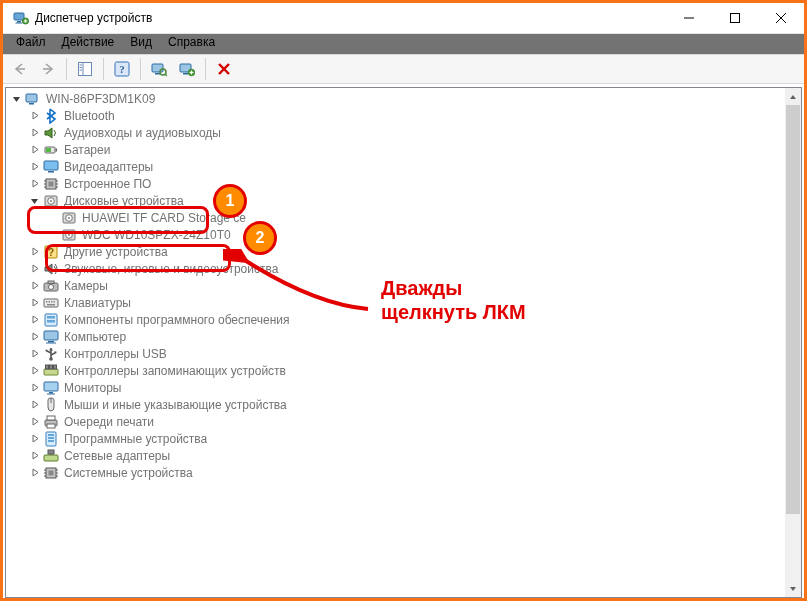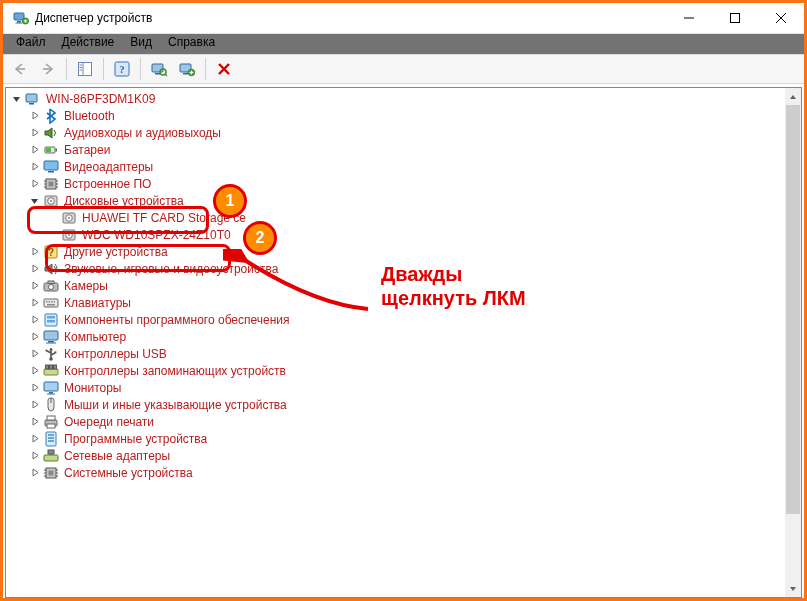--- a/index.html
+++ b/index.html
@@ -25,21 +25,21 @@
   .tree{position:absolute;left:2px;right:18px;top:3px;bottom:0;border:1px solid #828790;background:#fff;overflow:hidden;padding:2px 0}
   .scrollbar{position:absolute;right:2px;top:3px;bottom:0;width:16px;border:1px solid #828790;border-left:none;background:#f0f0f0;display:flex;flex-direction:column}
   .sb-btn{height:17px;display:flex;align-items:center;justify-content:center;background:#f0f0f0}
   .sb-track{flex:1;background:#f0f0f0;position:relative}
   .sb-thumb{position:absolute;left:1px;right:1px;top:0;height:86%;background:#cdcdcd;border-radius:0}
   
   .row{display:flex;align-items:center;height:17px;white-space:nowrap;padding-left:4px}
   .tw{width:13px;height:13px;display:flex;align-items:center;justify-content:center;margin-right:2px;color:#6b6b6b;font-size:10px;flex:0 0 13px}
   .tw.none{visibility:hidden}
   .ic{width:16px;height:16px;margin-right:5px;flex:0 0 16px;display:flex;align-items:center;justify-content:center}
-  .lbl{font-size:12px;color:#b91c1c}
+  .lbl{font-size:12px;color:#737373}
   .indent1{padding-left:4px}
   .indent2{padding-left:22px}
   .indent3{padding-left:40px}
   
   .hl{position:absolute;border:3px solid #e30000;border-radius:8px;pointer-events:none}
   .badge{position:absolute;width:28px;height:28px;border-radius:50%;background:#ff8c00;border:3px solid #e30000;display:flex;align-items:center;justify-content:center;color:#fff;font-weight:700;font-size:16px;pointer-events:none}
   .anno{position:absolute;color:#e30000;font-weight:700;font-size:20px;line-height:24px;pointer-events:none}
   .arrow{position:absolute;pointer-events:none}
 </style>
 </head>
@@ -519,18 +519,18 @@
 
     <svg class="arrow" style="left:220px;top:165px" width="150" height="70" viewBox="0 0 150 70">
       <defs>
           <marker id="ah" markerWidth="9" markerHeight="9" refX="2" refY="4.5" orient="auto">
             <path d="M9 0 L0 4.5 L9 9 Z" fill="#e30000"></path>
           </marker>
         </defs>
       <path d="M145 60 Q 90 55 20 10" fill="none" stroke="#e30000" stroke-width="4" marker-end="url(#ah)"></path>
     </svg>
 
-    <div class="anno" style="left:378px;top:178px">
+    <div class="anno" style="left:378px;top:192px">
       <span>Дважды</span><br>
       <span>щелкнуть ЛКМ</span>
     </div>
   </div>
 </div>
 
 </body></html>

